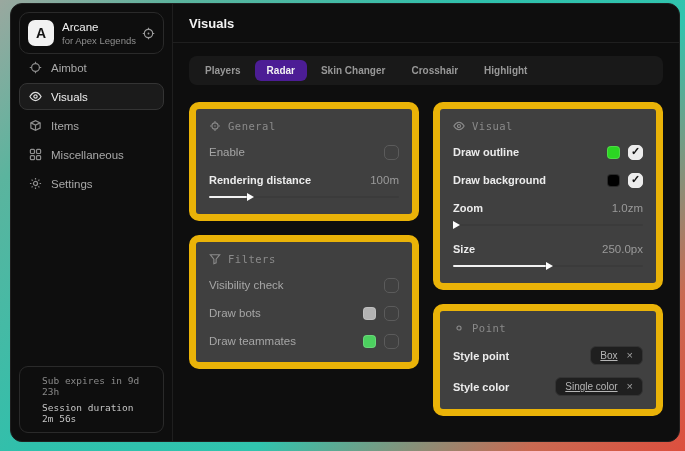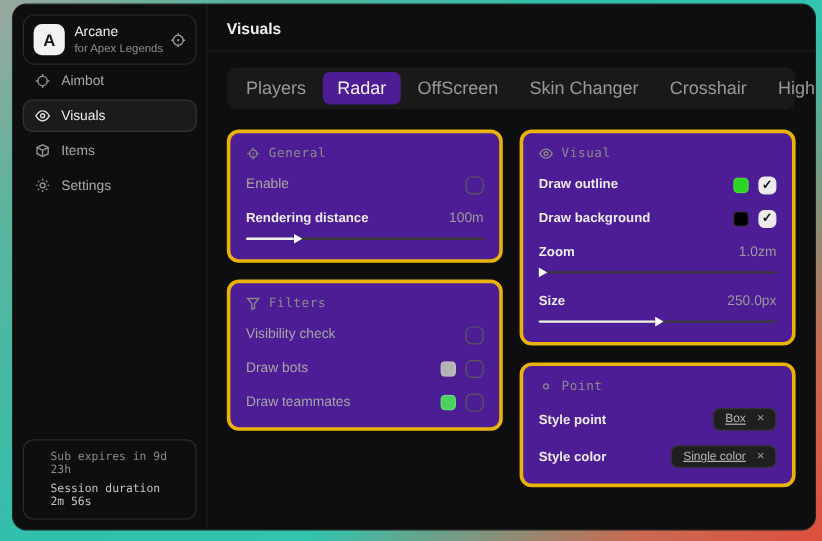--- a/index.html
+++ b/index.html
@@ -29,25 +29,25 @@
   .sb-spacer { flex:1; }
   .session-card { border:1px solid #2a2a2a; border-radius:9px; padding:8px 22px; font-family:"DejaVu Sans Mono", monospace; }
   .session-line1 { font-size:9.5px; color:#8a8a8a; }
   .session-line2 { font-size:9.5px; color:#c4c4c4; margin-top:5px; }
   
   .main { flex:1; display:flex; flex-direction:column; min-width:0; }
   .main-header { padding:12px 16px 11px 16px; border-bottom:1px solid #1f1f1f; }
   .main-title { font-size:13px; font-weight:bold; color:#f2f2f2; }
   .main-body { padding:13px 16px; flex:1; overflow:hidden; }
   .tabbar { background:#191919; border-radius:8px; padding:4px; display:flex; gap:2px; margin-bottom:17px; }
-  .tab { font-size:15px; color:#989898; padding:5px 12px; border-radius:6px; cursor:pointer; white-space:nowrap; }
+  .tab { font-size:10px; color:#989898; padding:5px 12px; border-radius:6px; cursor:pointer; white-space:nowrap;font-weight:bold; }
   .tab.active { background:#4c1d95; color:#f2f2f2; }
   .grid { display:grid; grid-template-columns:1fr 1fr; gap:14px; align-items:start; }
   .col { display:flex; flex-direction:column; gap:14px; }
-  .card { background:#4c1d95; border:3px solid #eab308; border-radius:10px; padding:11px 13px 13px 13px; }
+  .card { background:#404040; border:7px solid #eab308; border-radius:10px; padding:11px 13px 13px 13px; }
   .card-head { display:flex; align-items:center; gap:7px; color:#8a8a8a; font-family:"DejaVu Sans Mono", monospace; font-size:10.5px; letter-spacing:0.5px; }
   .card-head .picon { display:flex; color:#8a8a8a; }
   .row { display:flex; align-items:center; justify-content:space-between; margin-top:12px; min-height:16px; }
   .lbl-dim { font-size:11.5px; color:#a6a6a6; }
   .lbl-strong { font-size:11px; font-weight:bold; color:#ececec; }
   .val { font-size:11.5px; color:#9a9a9a; }
   .rgroup { display:flex; align-items:center; gap:8px; }
   .check { width:15px; height:15px; border:1.5px solid #5b5b5b; border-radius:5px; background:transparent; position:relative; cursor:pointer; flex:none; }
   .check.checked { background:#ececec; border-color:#ececec; }
   .check.checked::after { content:"✓"; position:absolute; left:50%; top:50%; transform:translate(-50%,-52%); font-size:11px; font-weight:bold; color:#141414; }
@@ -108,20 +108,31 @@
           <svg width="13" height="13" viewBox="0 0 14 14" fill="none" stroke="currentColor" stroke-width="1.3">
             <path d="M2 4.2L7 1.8l5 2.4v5.6L7 12.2 2 9.8z"></path>
               <path d="M2 4.2L7 6.6l5-2.4M7 6.6v5.6"></path>
           </svg>
         </span>
         <span>Items</span>
       </div>
       <div class="nav-item">
         <span class="nicon">
           <svg width="13" height="13" viewBox="0 0 14 14" fill="none" stroke="currentColor" stroke-width="1.3">
+            <rect x="1.5" y="1.5" width="4.4" height="4.4" rx="1"></rect>
+              <rect x="8.1" y="1.5" width="4.4" height="4.4" rx="1"></rect>
+            <rect x="1.5" y="8.1" width="4.4" height="4.4" rx="1"></rect>
+              <rect x="8.1" y="8.1" width="4.4" height="4.4" rx="1"></rect>
+          </svg>
+        </span>
+        <span>Miscellaneous</span>
+      </div>
+      <div class="nav-item">
+        <span class="nicon">
+          <svg width="13" height="13" viewBox="0 0 14 14" fill="none" stroke="currentColor" stroke-width="1.3">
             <circle cx="7" cy="7" r="2.2"></circle>
             <path d="M7 1v1.6M7 11.4V13M1 7h1.6M11.4 7H13M2.8 2.8l1.1 1.1M10.1 10.1l1.1 1.1M11.2 2.8l-1.1 1.1M3.9 10.1l-1.1 1.1"></path>
           </svg>
         </span>
         <span>Settings</span>
       </div>
     </div>
 
     <div class="sb-spacer"></div>
 
@@ -134,21 +145,20 @@
   <div class="main">
     <div class="main-header">
       <div class="main-title">Visuals</div>
     </div>
 
     <div class="main-body">
 
       <div class="tabbar">
         <div class="tab"><span>Players</span></div>
         <div class="tab active"><span>Radar</span></div>
-        <div class="tab"><span>OffScreen</span></div>
         <div class="tab"><span>Skin Changer</span></div>
         <div class="tab"><span>Crosshair</span></div>
         <div class="tab"><span>Highlight</span></div>
       </div>
 
       <div class="grid">
 
         <div class="col">
 
           <div class="card">

